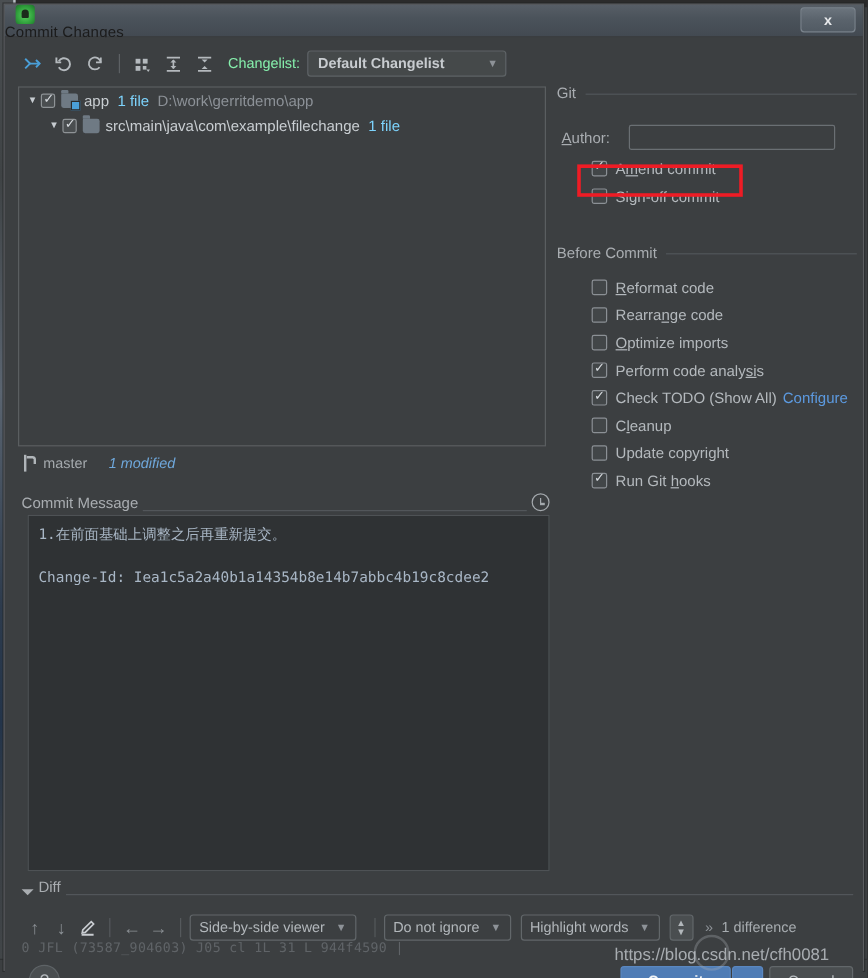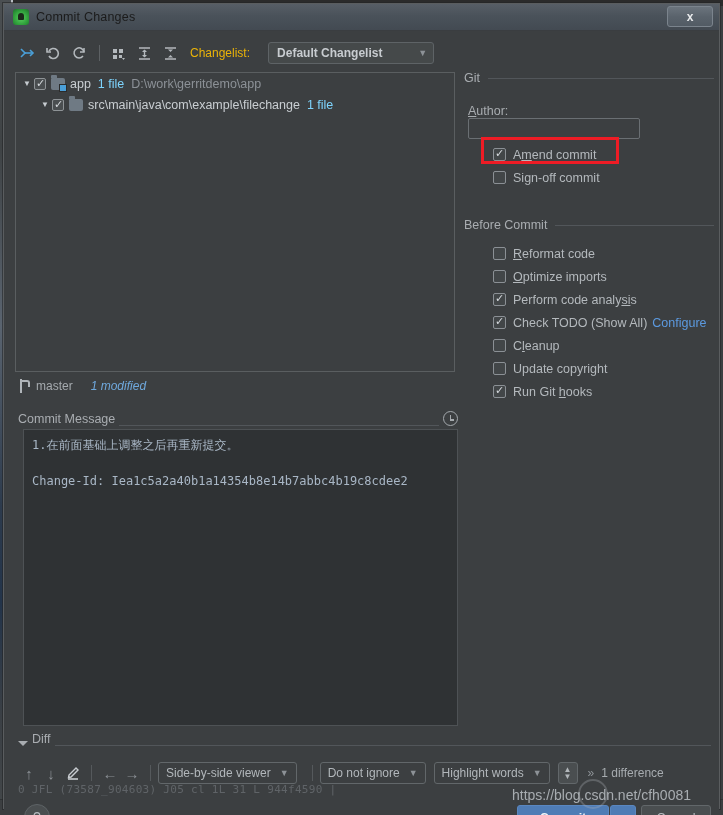--- a/index.html
+++ b/index.html
@@ -42,21 +42,21 @@
     position: absolute; left: 3px; top: 3px;
     width: 717px; height: 806px;
     background: #3c3f41;
     border: 1px solid #5a5d5f;
     box-shadow: 0 0 0 1px #23252699;
   }
   .titlebar {
     position: relative; height: 27px;
     background: linear-gradient(180deg,#575e66 0%,#4a525a 45%,#434a52 100%);
     border-bottom: 1px solid #3a3d40;
-    display: flex; align-items: center;
+    display: flex; align-items: flex-start; flex-direction: column;
   }
   .title-icon {
     width: 16px; height: 16px; margin-left: 9px; margin-right: 7px;
     border-radius: 3px; position: relative; flex: 0 0 auto;
     background: radial-gradient(circle at 50% 55%, #59d15f 0%, #2f9e3b 60%, #1d6f2a 100%);
   }
   .title-icon:before{
     content:""; position:absolute; left:5px; top:4px; width:6px;height:7px;
     background:#1b2b1b; border-radius:3px 3px 1px 1px;
   }
@@ -83,21 +83,21 @@
   }
   .tb-icon {
     width: 24px; height: 22px; margin-right: 2px;
     display:flex; align-items:center; justify-content:center;
     color:#a9b7c6;
   }
   .tb-sep {
     width:1px; height:16px; background:#5d6164; margin:0 6px;
   }
   .tb-label {
-    font-size:12px; color:#eab308; margin-left:6px; margin-right:18px;
+    font-size:12px; color:#86efac; margin-left:6px; margin-right:6px;
     white-space:nowrap;
   }
   .combo {
     background:#45494a; border:1px solid #5e6366; border-radius:3px;
     height:22px; display:inline-flex; align-items:center;
     color:#b7bcc0; font-size:12px; padding:0 6px 0 8px; position:relative;
   }
   .combo .cval { font-weight:bold; color:#c8ccd0;text-align:right; }
   .combo .arrow {
     margin-left:auto; padding-left:12px; color:#8d9297; font-size:9px;
@@ -195,21 +195,21 @@
   }
   .msg-line.cid { margin-top:18px; }
 
   
   .right { position:absolute; left:460px; top:40px; width:250px; }
   .rhead {
     display:flex; align-items:center; gap:8px; font-size:12.5px; color:#a9adb1;
   }
   .rhead .line { height:1px; background:#52565a; flex:1 1 auto; }
   .author-row {
-    display:flex; margin-top:19px; margin-left:4px;flex-direction:column;
+    display:flex; align-items:center; margin-top:19px; margin-left:4px;
   }
   .author-lbl { font-size:12.5px; color:#a9adb1; width:56px; }
   .author-lbl u { text-decoration:underline; }
   .author-input {
     width:172px; height:21px; background:#3c3f41;
     border:1px solid #6a6f73; border-radius:2px;
   }
   .chk-row {
     display:flex; align-items:center; height:23px; margin-left:29px;
     font-size:12.5px; color:#b4b9bd; white-space:nowrap;
@@ -431,20 +431,24 @@
 
       <div class="rhead" id="before-commit-head">
         <span>Before Commit</span>
         <span class="line"></span>
       </div>
 
       <div id="before-chk-wrap">
         <div class="chk-row">
           <span class="chk"></span>
           <span><u>R</u>eformat code</span>
+        </div>
+        <div class="chk-row">
+          <span class="chk"></span>
+          <span>Rearra<u>ng</u>e code</span>
         </div>
         <div class="chk-row">
           <span class="chk"></span>
           <span><u>O</u>ptimize imports</span>
         </div>
         <div class="chk-row">
           <span class="chk on"></span>
           <span>Perform code analy<u>si</u>s</span>
         </div>
         <div class="chk-row">

